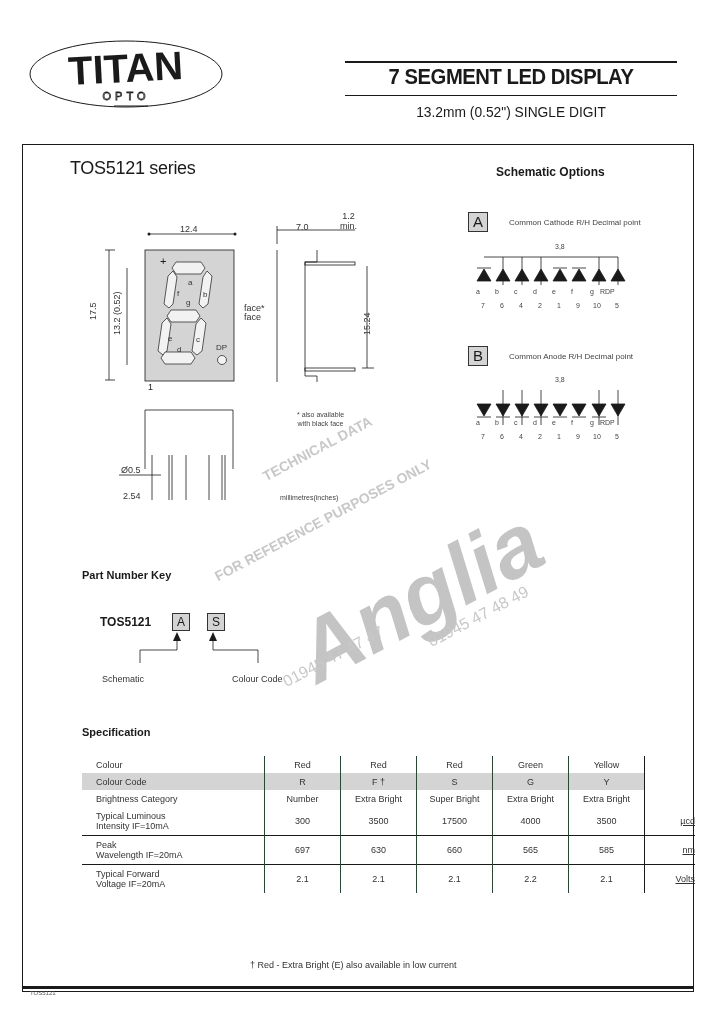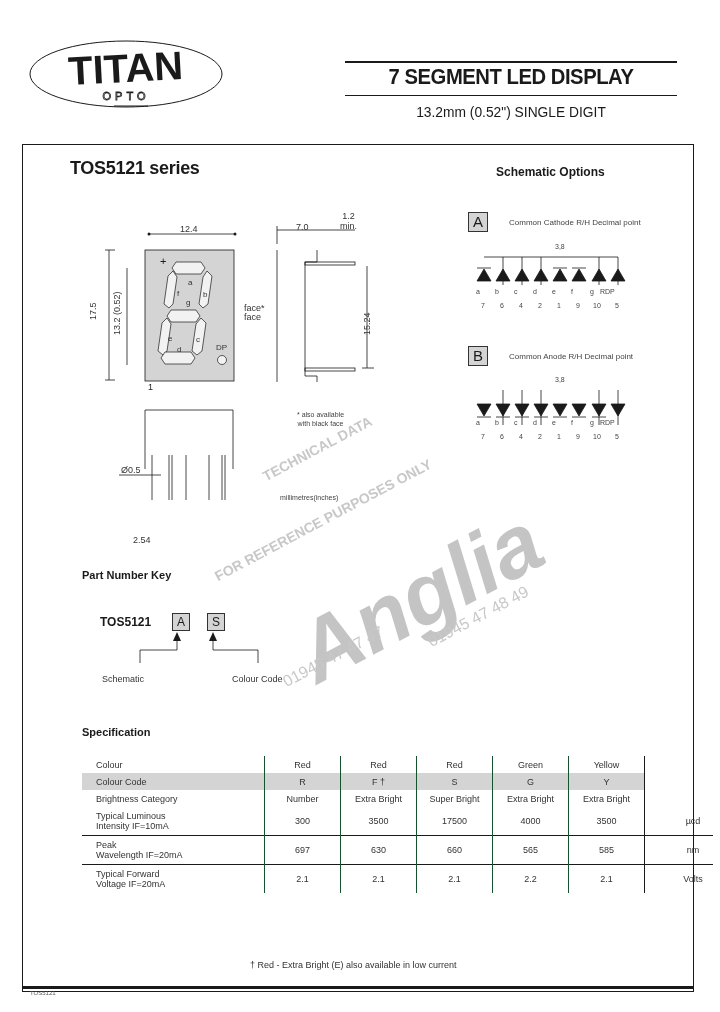--- a/index.html
+++ b/index.html
@@ -3,31 +3,31 @@
 <meta charset="utf-8">
 <style>
   html, body { margin:0; padding:0; background:#fff; }
   body { width:720px; height:1012px; position:relative; overflow:hidden; font-family:"Liberation Sans", sans-serif; color:#1a1a1a; }
   .abs { position:absolute; }
   .logo { left:28px; top:38px; width:196px; height:72px; }
   .rule { position:absolute; background:#1a1a1a; }
   .title { left:346px; top:64px; width:330px; text-align:center; font-size:22px; font-weight:bold; letter-spacing:-0.5px; transform:scaleX(0.92); transform-origin:center; }
   .subtitle { left:346px; top:103px; width:330px; text-align:center; font-size:15px; transform:scaleX(0.92); }
   .frame { left:22px; top:144px; width:672px; height:848px; border:1px solid #1a1a1a; box-sizing:border-box; }
-  .series { left:70px; top:158px; font-size:18px; font-weight:bold; letter-spacing:-0.3px; }
+  .series { left:70px; top:158px; font-size:18px; font-weight:normal; letter-spacing:-0.3px; }
   .h2 { font-size:12px; font-weight:bold; }
   .small { font-size:9px; color:#333; }
   .tiny { font-size:7px; color:#444; }
   .boxlbl { width:18px; height:18px; border:1px solid #333; background:#d4d4d4; text-align:center; line-height:18px; font-size:15px; }
   .boxsm { width:16px; height:16px; border:1px solid #333; background:#d4d4d4; text-align:center; line-height:16px; font-size:12px; }
   table.spec { position:absolute; left:82px; top:756px; border-collapse:collapse; font-size:9px; color:#333; }
   table.spec td { padding:0; height:17px; text-align:center; vertical-align:middle; line-height:10px;margin-top:37px; }
   table.spec td.lbl { text-align:left; padding-left:14px; width:168px; }
   table.spec td.val { width:75px; border-left:1px solid #14532d; }
-  table.spec td.unit { text-align:center; padding-left:28px; width:40px; border-left:1px solid #1a1a1a; }
+  table.spec td.unit { text-align:right; padding-left:10px; width:40px; border-left:1px solid #1a1a1a;text-decoration:underline; }
   table.spec tr.grey td.lbl, table.spec tr.grey td.val { background:#d4d4d4; }
   table.spec tr.bt td { border-top:1px solid #1a1a1a; }
   table.spec tr.bb td { border-bottom:1px solid #1a1a1a; }
   table.spec tr.tall td { height:28px; }
   .wm { color:#c8c8c8; font-weight:bold; }
 </style>
 </head>
 <body>
 
 <div class="abs logo">
@@ -127,21 +127,21 @@
     <line x1="54" y1="50" x2="54" y2="95" stroke="#1a1a1a" stroke-width="0.8"></line>
     <line x1="57" y1="50" x2="57" y2="95" stroke="#1a1a1a" stroke-width="0.8"></line>
     <line x1="71" y1="50" x2="71" y2="95" stroke="#1a1a1a" stroke-width="0.8"></line>
     <line x1="94" y1="50" x2="94" y2="95" stroke="#1a1a1a" stroke-width="0.8"></line>
     <line x1="107" y1="50" x2="107" y2="95" stroke="#1a1a1a" stroke-width="0.8"></line>
     <line x1="110" y1="50" x2="110" y2="95" stroke="#1a1a1a" stroke-width="0.8"></line>
     <line x1="4" y1="70" x2="46" y2="70" stroke="#1a1a1a" stroke-width="0.8"></line>
   </svg>
 </div>
 <div class="abs small" style="left:121px;top:465px;">Ø0.5</div>
-<div class="abs small" style="left:133px;top:491px;margin-top:44px;">2.54</div>
+<div class="abs small" style="left:123px;top:491px;">2.54</div>
 <div class="abs tiny" style="left:280px;top:494px;">millimetres(inches)</div>
 
 <div class="abs h2" style="left:468px;top:165px;margin-left:28px;">Schematic Options</div>
 
 <div class="abs boxlbl" style="left:468px;top:212px;">A</div>
 <div class="abs tiny" style="left:509px;top:218px;font-size:8px;">Common Cathode R/H Decimal point</div>
 <div class="abs tiny" style="left:555px;top:243px;">3,8</div>
 <div class="abs" style="left:470px;top:255px;width:170px;height:30px;">
   <svg width="170" height="30" viewBox="0 0 170 30">
     <line x1="14" y1="2" x2="148" y2="2" stroke="#1a1a1a" stroke-width="0.8"></line>

